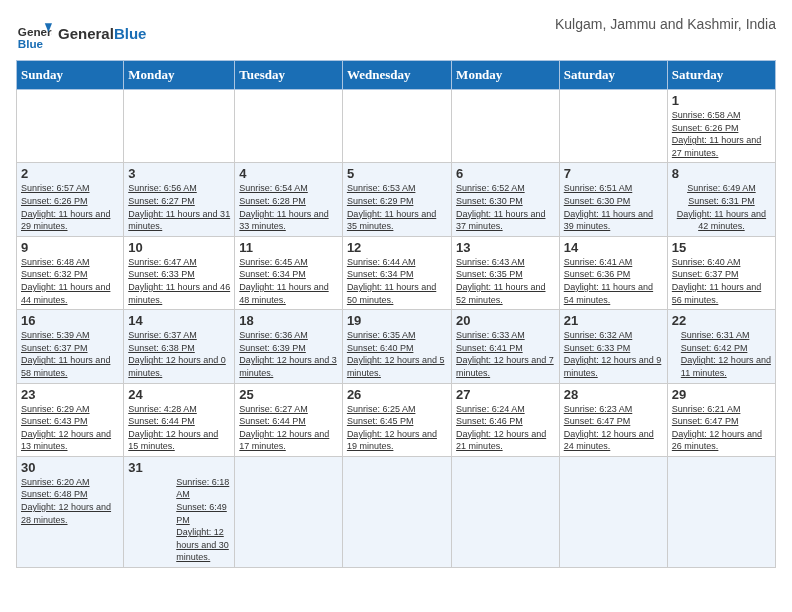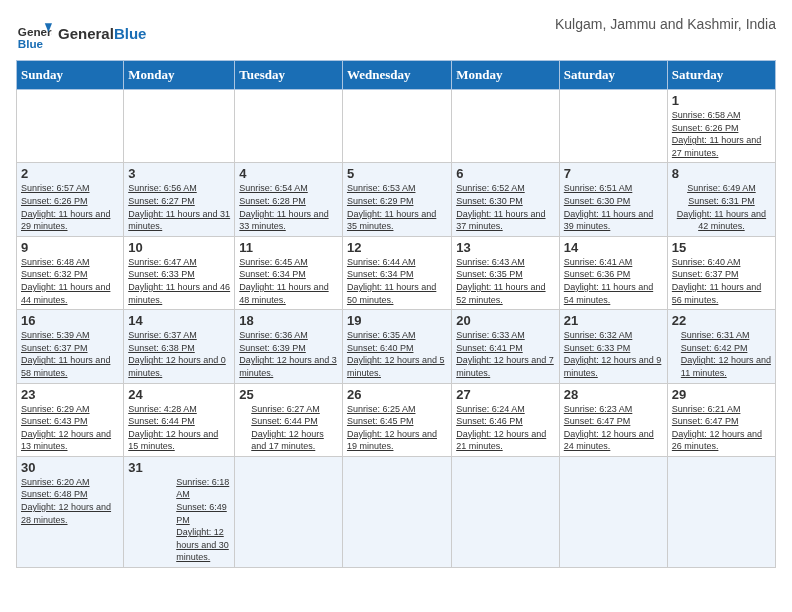--- a/index.html
+++ b/index.html
@@ -269,21 +269,21 @@
 Daylight: 12 hours and 13 minutes.</div>
         </td>
         <td>
           <span class="day-num">24</span>
           <div class="day-info" style="white-space: pre-line;">Sunrise: 4:28 AM
 Sunset: 6:44 PM
 Daylight: 12 hours and 15 minutes.</div>
         </td>
         <td>
           <span class="day-num">25</span>
-          <div class="day-info" style="white-space: pre-line; margin-left: 12px;">Sunrise: 6:27 AM
+          <div class="day-info" style="white-space: pre-line;">Sunrise: 6:27 AM
 Sunset: 6:44 PM
 Daylight: 12 hours and 17 minutes.</div>
         </td>
         <td>
           <span class="day-num">26</span>
           <div class="day-info" style="white-space: pre-line;">Sunrise: 6:25 AM
 Sunset: 6:45 PM
 Daylight: 12 hours and 19 minutes.</div>
         </td>
         <td>

